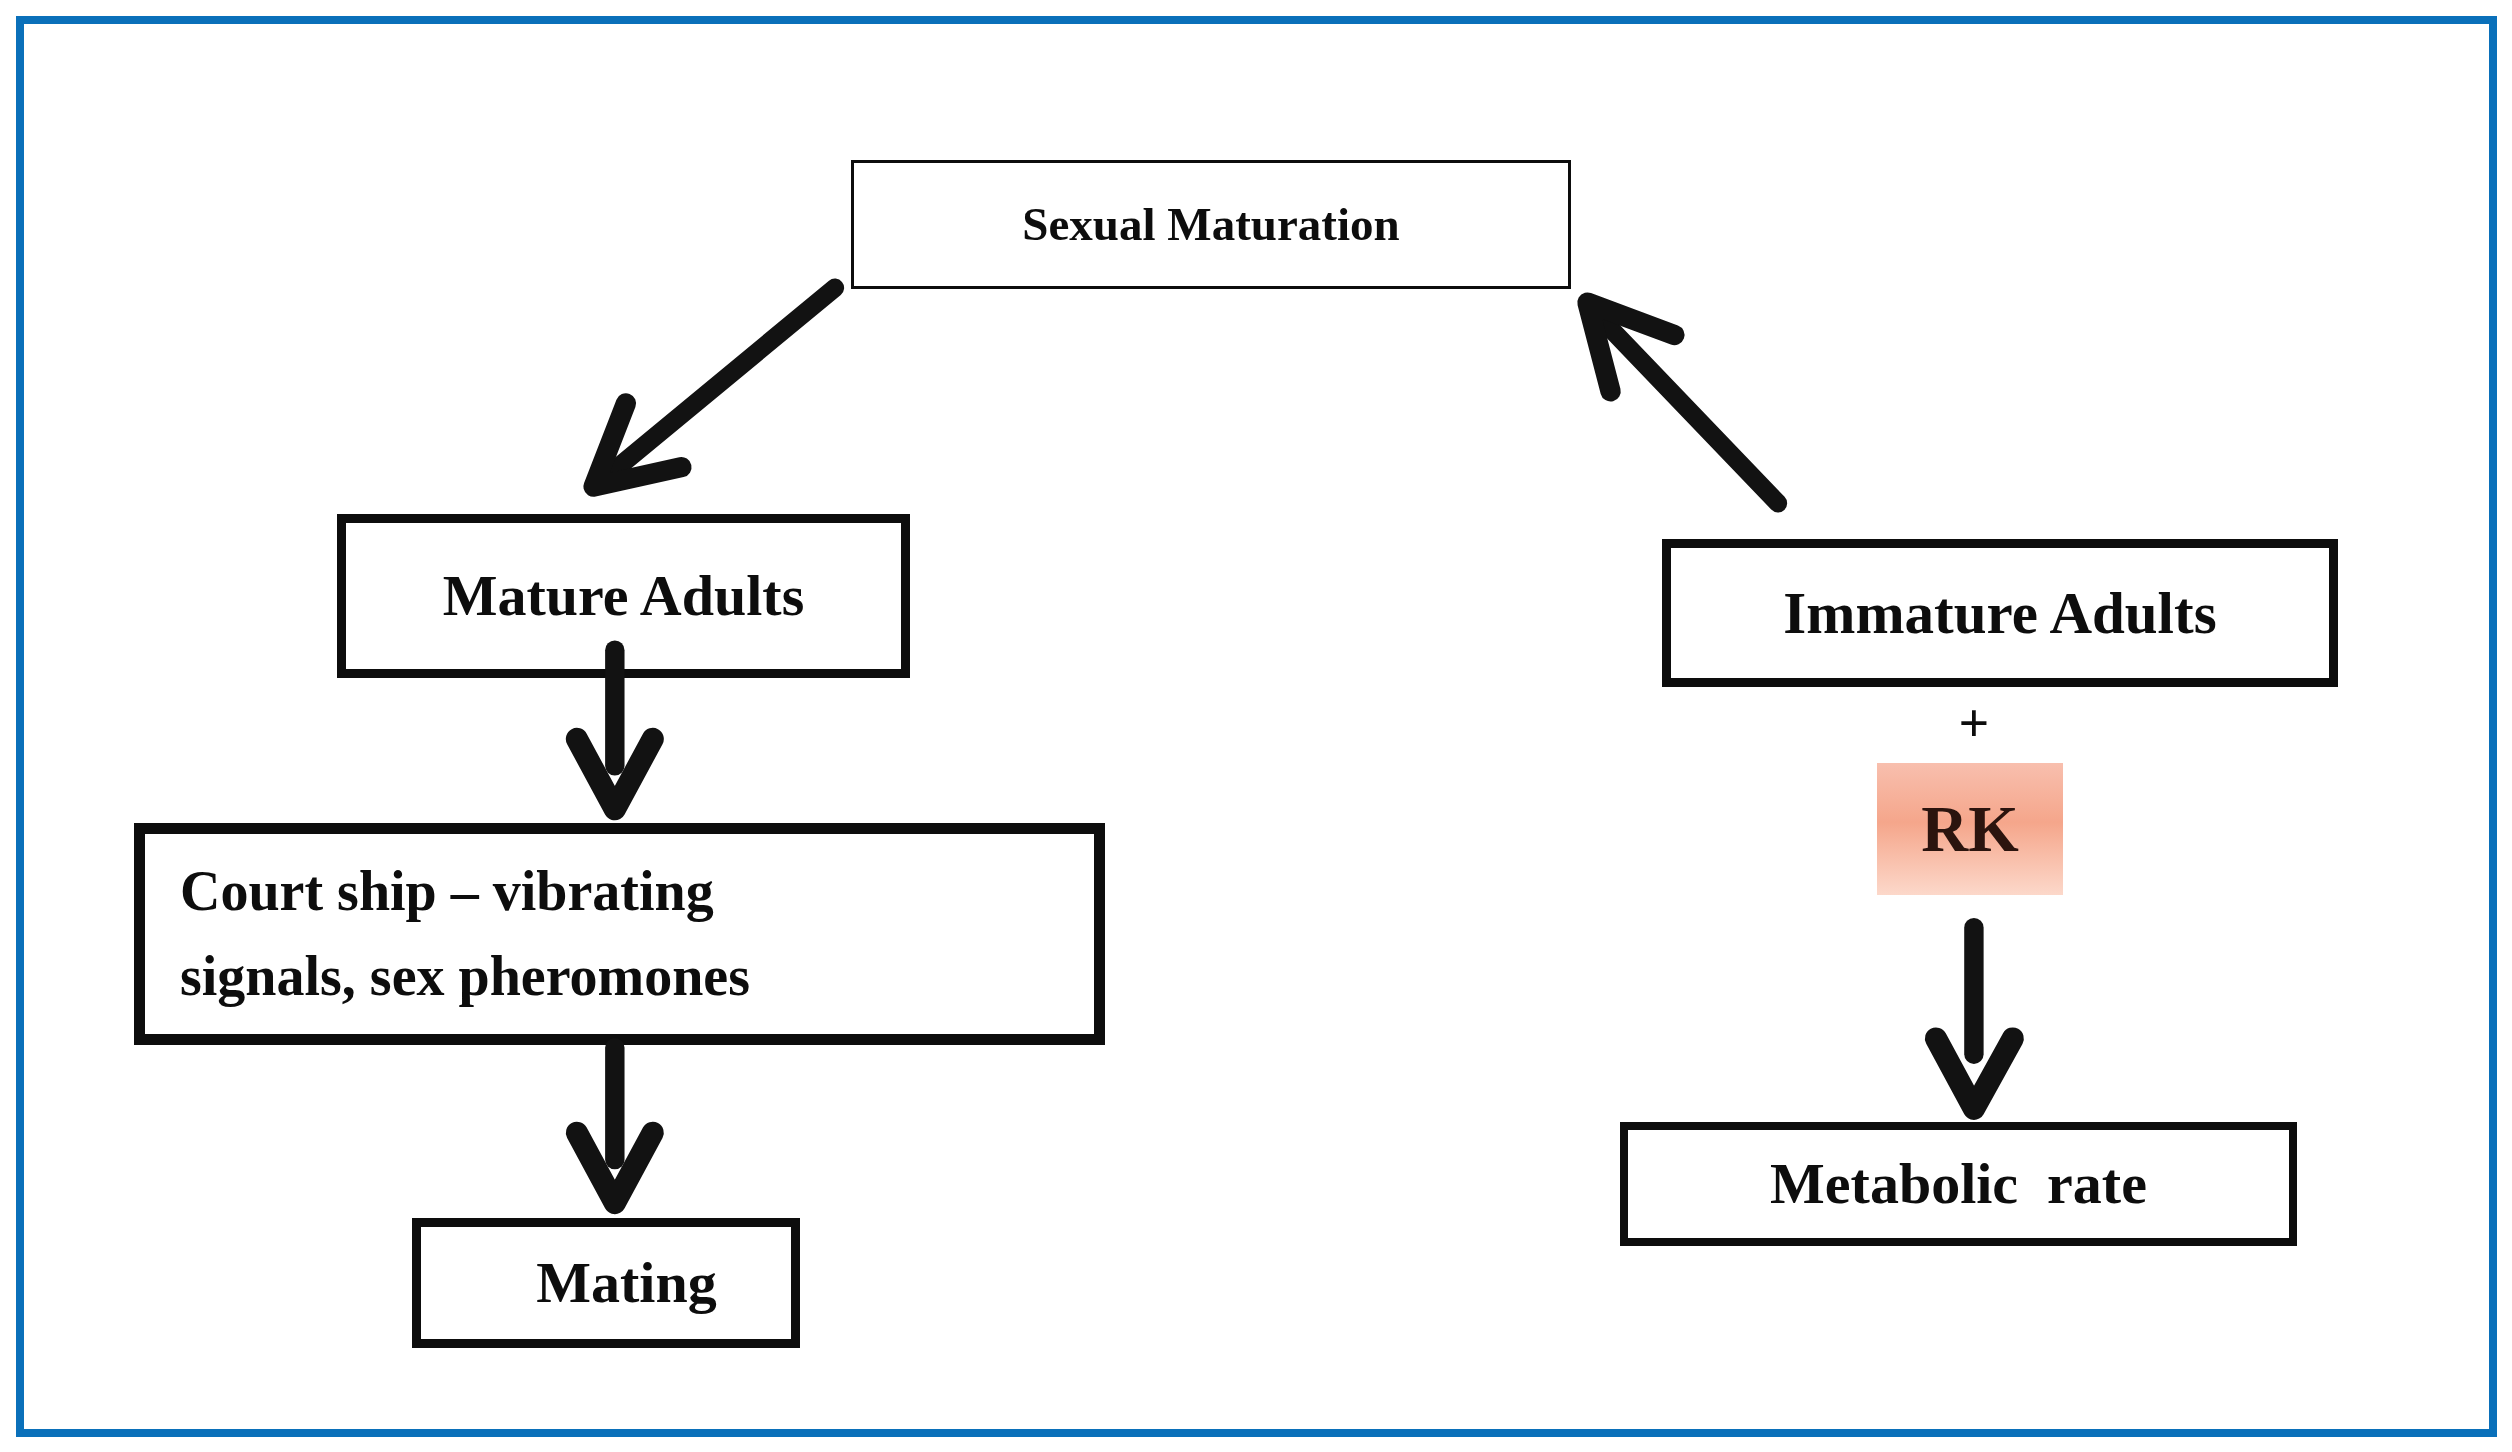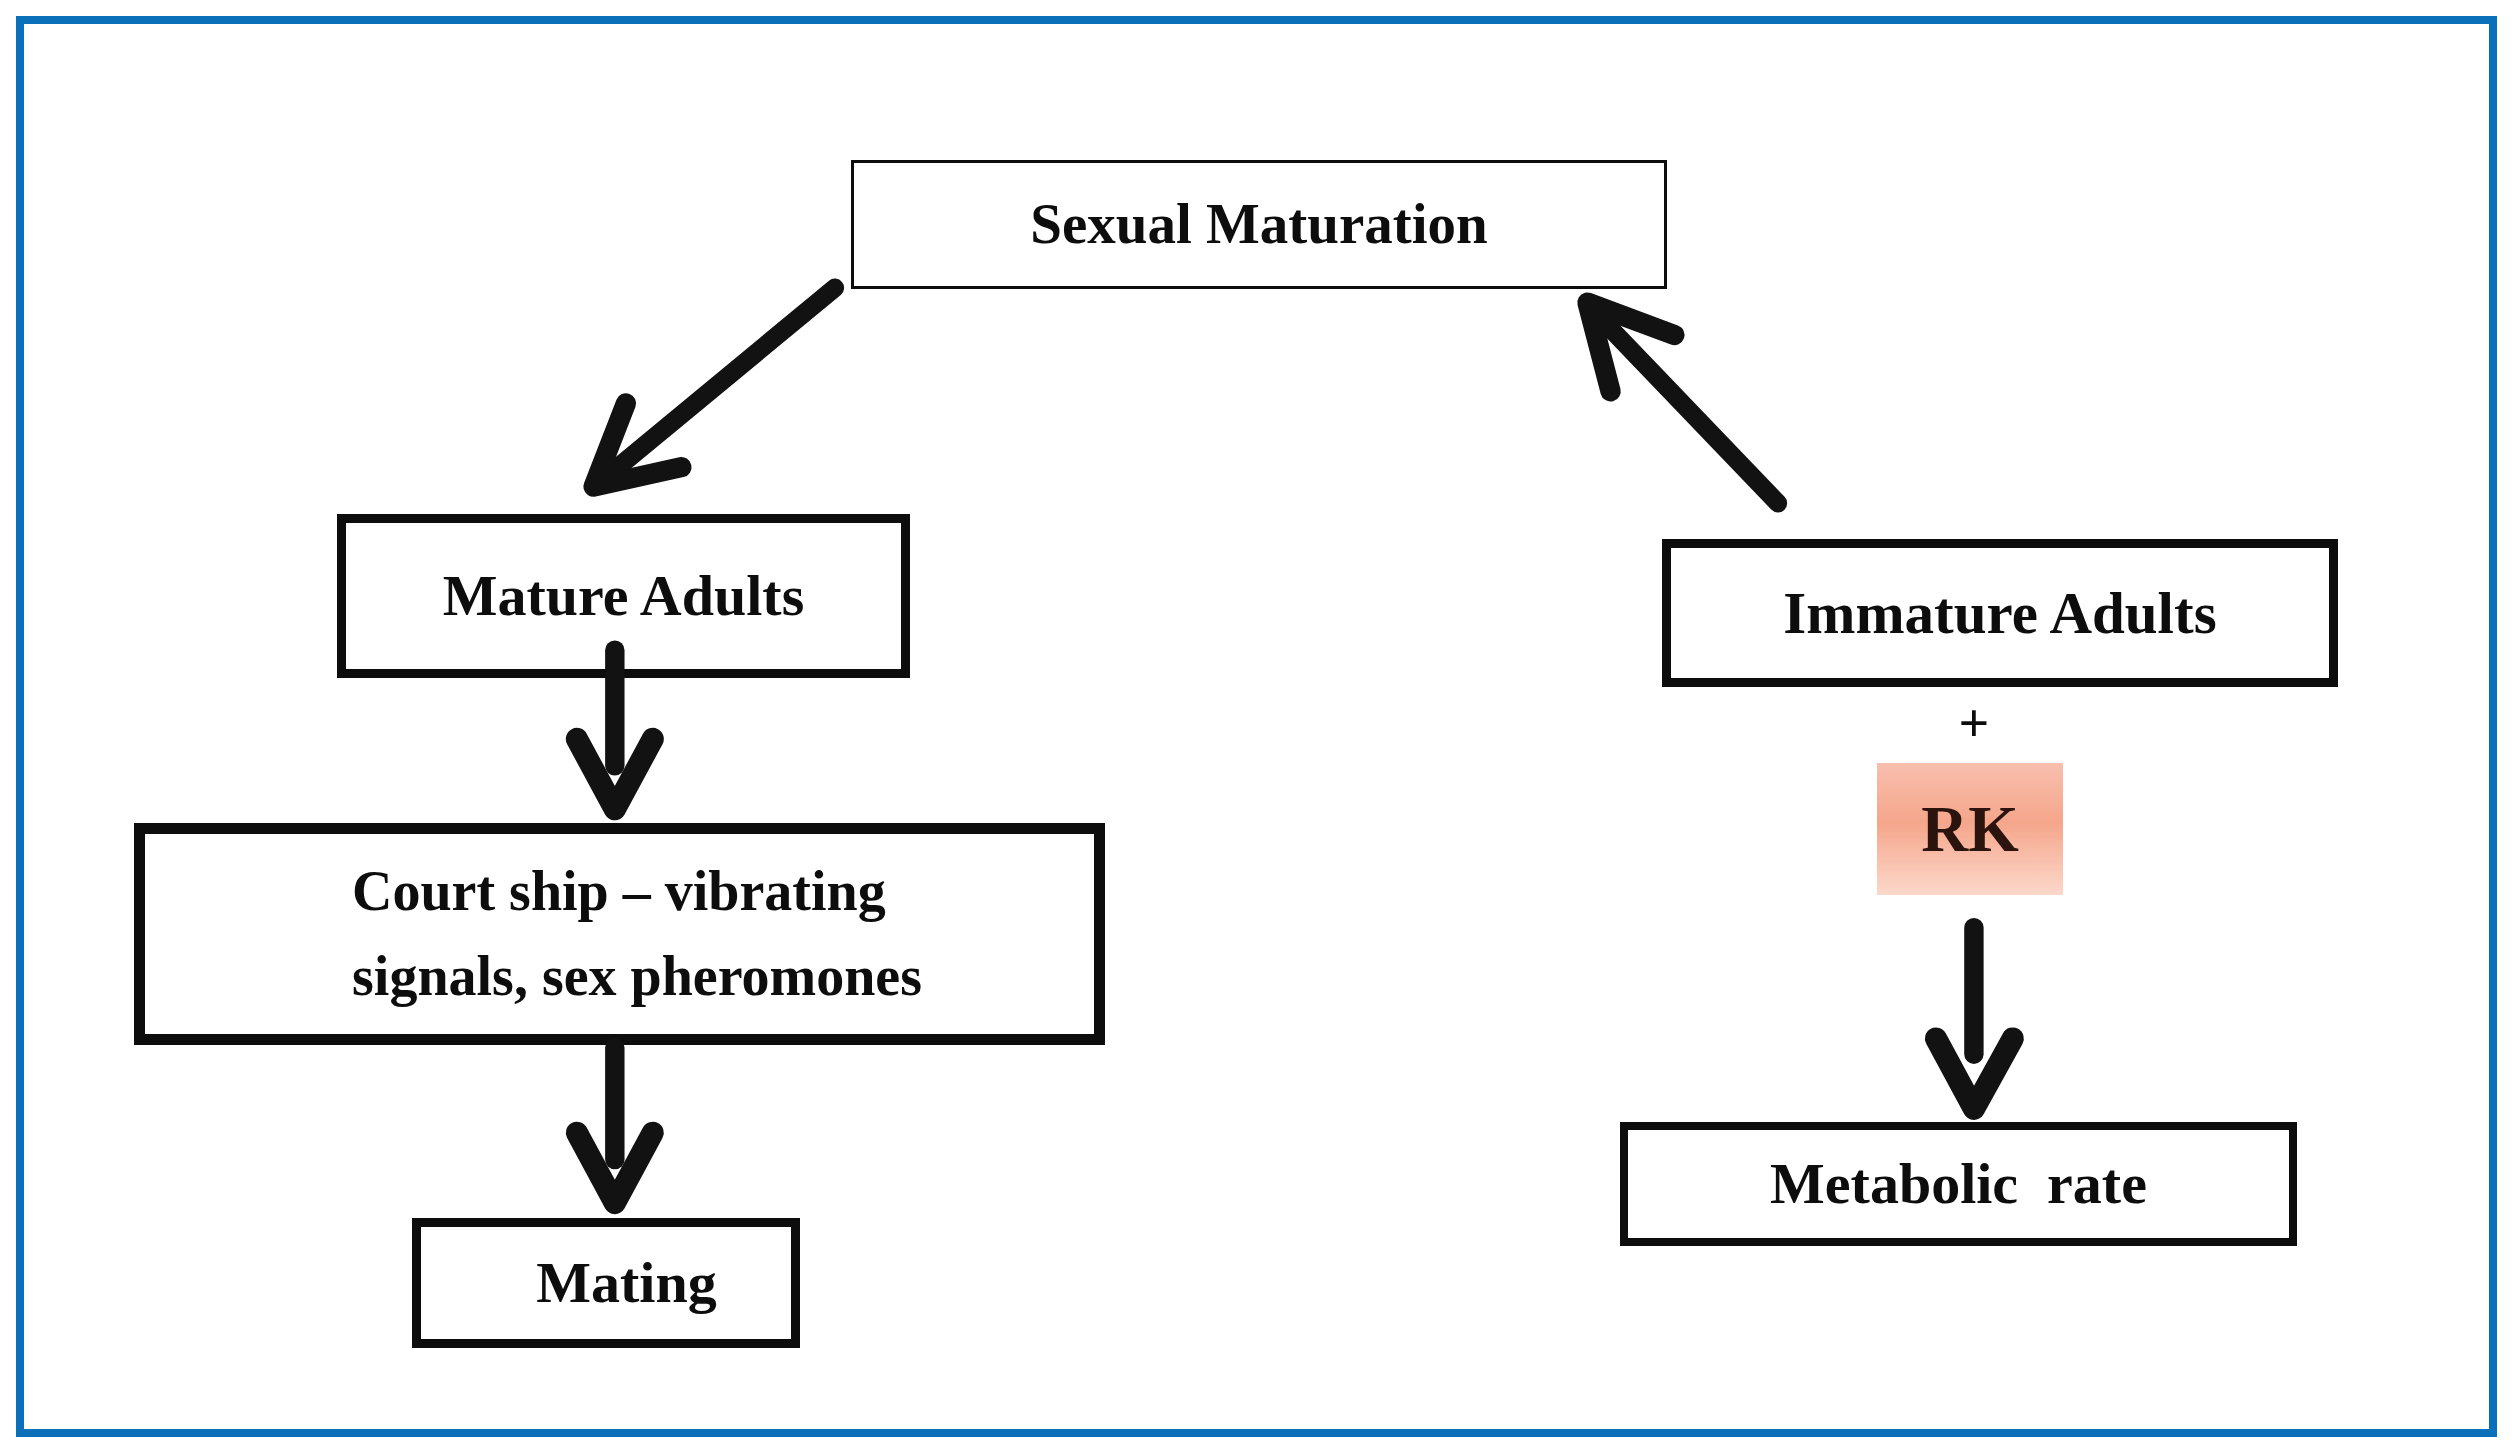--- a/index.html
+++ b/index.html
@@ -33,24 +33,24 @@
     border-style: solid;
     border-color: #0d0d0d;
     color: #0d0d0d;
     font-weight: bold;
     display: flex;
     align-items: center;
     justify-content: center;
     white-space: pre-wrap;
     line-height: 1.2;
   }
-  .n-sexual    { left: 851px;  top: 160px;  width: 816px;  height: 129px; border-width: 3.7px;  font-size: 57px; }
+  .n-sexual    { left: 851px;  top: 160px;  width: 720px;  height: 129px; border-width: 3.7px;  font-size: 47px; }
   .n-mature    { left: 337px;  top: 514px;  width: 573px;  height: 164px; border-width: 9.2px; font-size: 58px; }
   .n-court     { left: 134px;  top: 823px;  width: 971px; height: 222px; border-width: 11px; font-size: 56px;
-                 justify-content: center; padding-left: 35px; line-height: 1.52; }
+                 justify-content: flex-start; padding-left: 35px; line-height: 1.52; }
   .n-mating    { left: 412px;  top: 1218px; width: 388px;  height: 130px; border-width: 9.2px; font-size: 58px;
                  justify-content: center; padding-left: 41px; }
   .n-immature  { left: 1662px; top: 539px;  width: 676px;  height: 148px; border-width: 9.2px; font-size: 59px; }
   .n-metabolic { left: 1620px; top: 1122px; width: 677px;  height: 124px; border-width: 8.3px;  font-size: 58px; }
   .plus {
     position: absolute;
     left: 1928px; top: 686px; width: 92px; height: 74px;
     display: flex; align-items: center; justify-content: center;
     color: #0d0d0d; font-weight: bold; font-size: 54px;
   }

